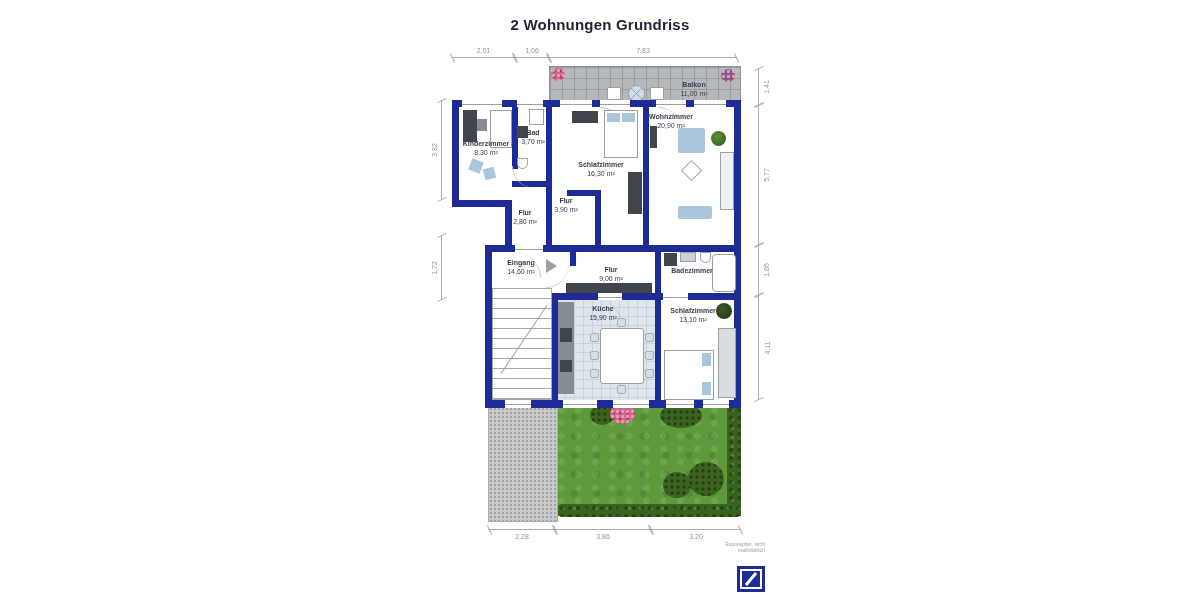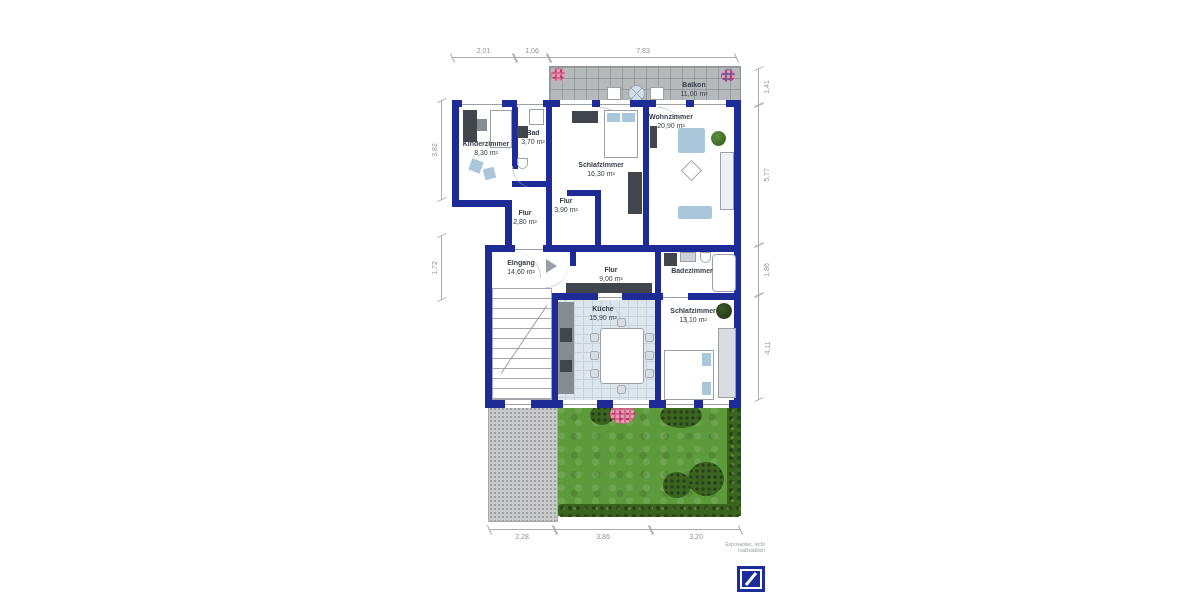--- a/index.html
+++ b/index.html
@@ -70,20 +70,21 @@
                      linear-gradient(90deg,#c6d2dc 1px,transparent 1px);
     background-size:9px 9px;}
   .chair{position:absolute;background:#d7dde2;border:1px solid #a7adb2;border-radius:2px;box-sizing:border-box;}
   .disclaimer{position:absolute;font-size:5px;color:#9aa0a5;}
 </style>
 </head>
 <body>
 
 <div class="page">
 
+  <div class="title">2 Wohnungen Grundriss</div>
 
   <div class="dimh" style="left:452px;top:57px;width:63px">
       <span class="lbl">2,01</span>
     </div>
   <div class="dimh" style="left:515px;top:57px;width:34px">
       <span class="lbl">1,06</span>
     </div>
   <div class="dimh" style="left:549px;top:57px;width:188px">
       <span class="lbl">7,83</span>
     </div>

